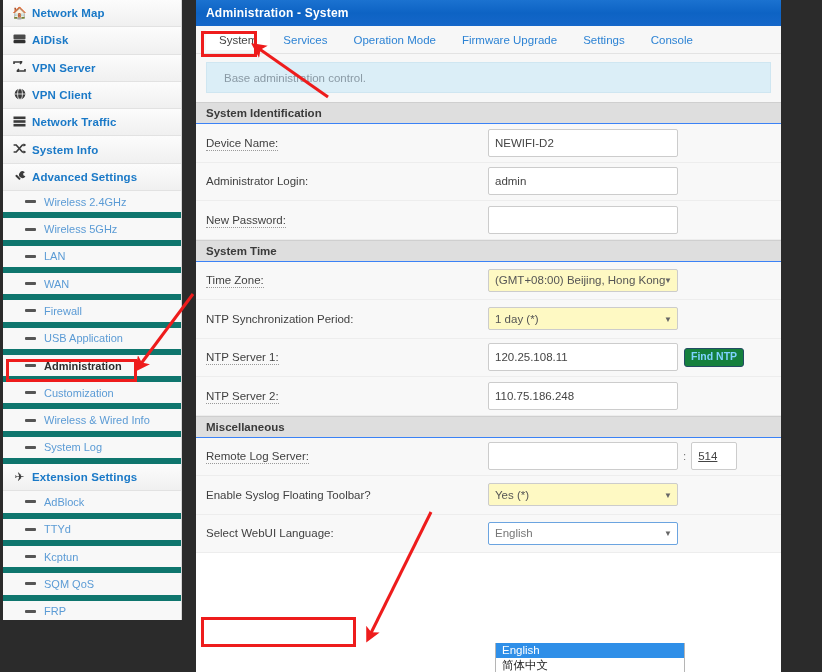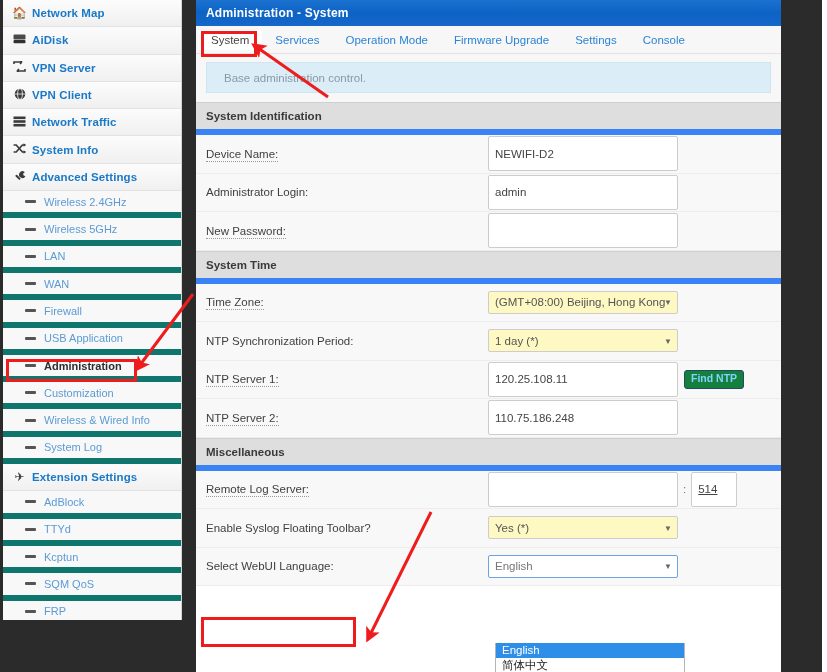--- a/index.html
+++ b/index.html
@@ -96,21 +96,21 @@
     padding-left: 10px;
     box-sizing: border-box;
     letter-spacing: .2px;
   }
   #tabbar {
     height: 28px;
     background: #f7f7f7;
     border-bottom: 1px solid #e3e3e3;
     display: flex; align-items: center;
     box-sizing: border-box;
-    padding-left: 2px;
+    padding-left: 10px;
   }
   .tab {
     font-size: 11.5px;
     color: #2d83d4;
     padding: 4px 13px;
     white-space: nowrap;
   }
   .tab.active {
     color: #444444;
     background: #ffffff;
@@ -125,22 +125,22 @@
     height: 31px;
     display: flex; align-items: center;
     padding-left: 17px;
     box-sizing: border-box;
     font-size: 11.5px;
     color: #8a9aa5;
   }
   .section-head {
     background: #dedede;
     border-top: 1px solid #cfcfcf;
-    border-bottom: 6px solid #3b82f6;
-    height: 33px;
+    border-bottom: 1px solid #3b82f6;
+    height: 22px;
     display: flex; align-items: center;
     padding-left: 10px;
     box-sizing: border-box;
     font-size: 11.5px;
     font-weight: bold;
     color: #3a3a3a;
   }
   .row {
     height: 38.5px;
     border-bottom: 1px solid #ededed;
@@ -159,21 +159,21 @@
   }
   .row-label .dt {
     border-bottom: 1px dotted #9a9a9a;
     padding-bottom: 1px;
   }
   .row-field { display: flex; align-items: center; }
   input.txt {
     font-family: "Liberation Sans", sans-serif;
     font-size: 11.5px;
     color: #444;
-    height: 35px;
+    height: 28px;
     box-sizing: border-box;
     border: 1px solid #cccccc;
     border-radius: 2px;
     background: #ffffff;
     padding: 0 6px;
     outline: none;
   }
   .w-big { width: 190px; }
   .w-small { width: 46px; text-decoration: underline; }
   .selbox {

